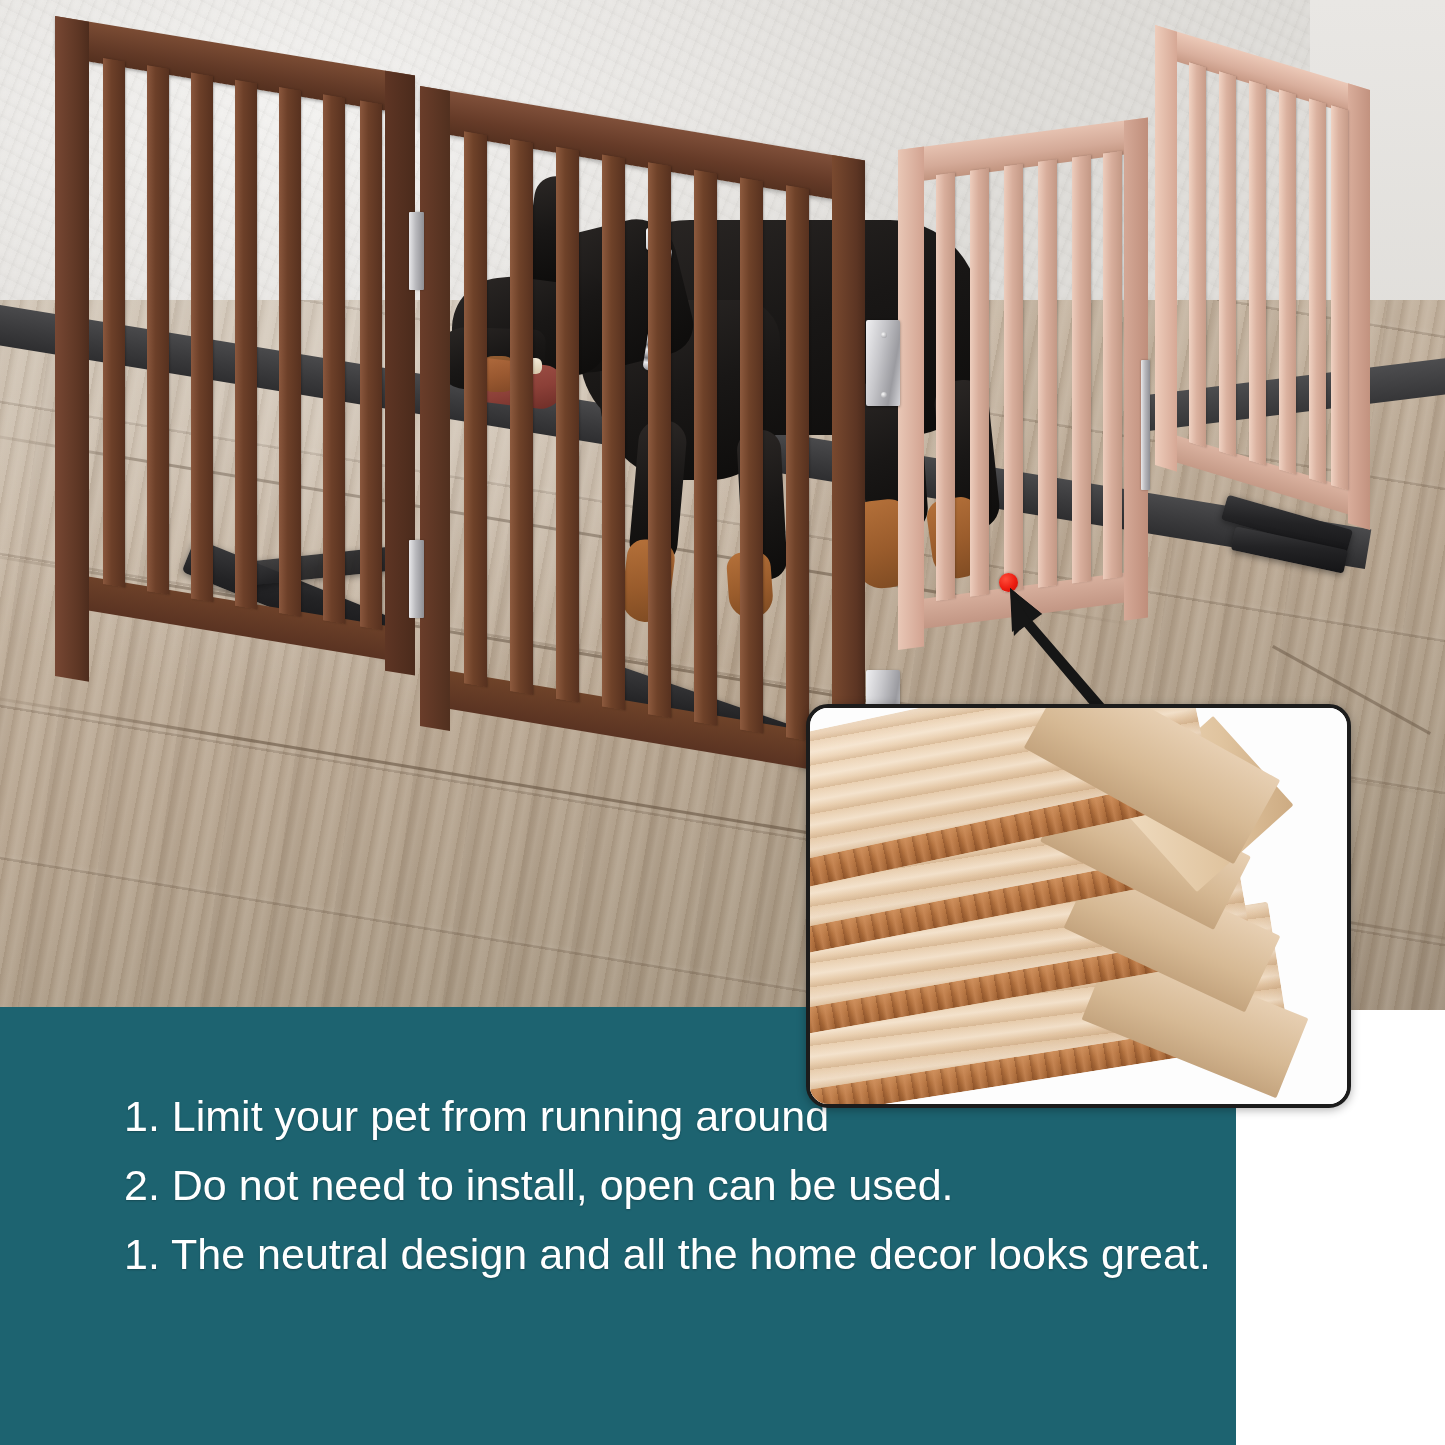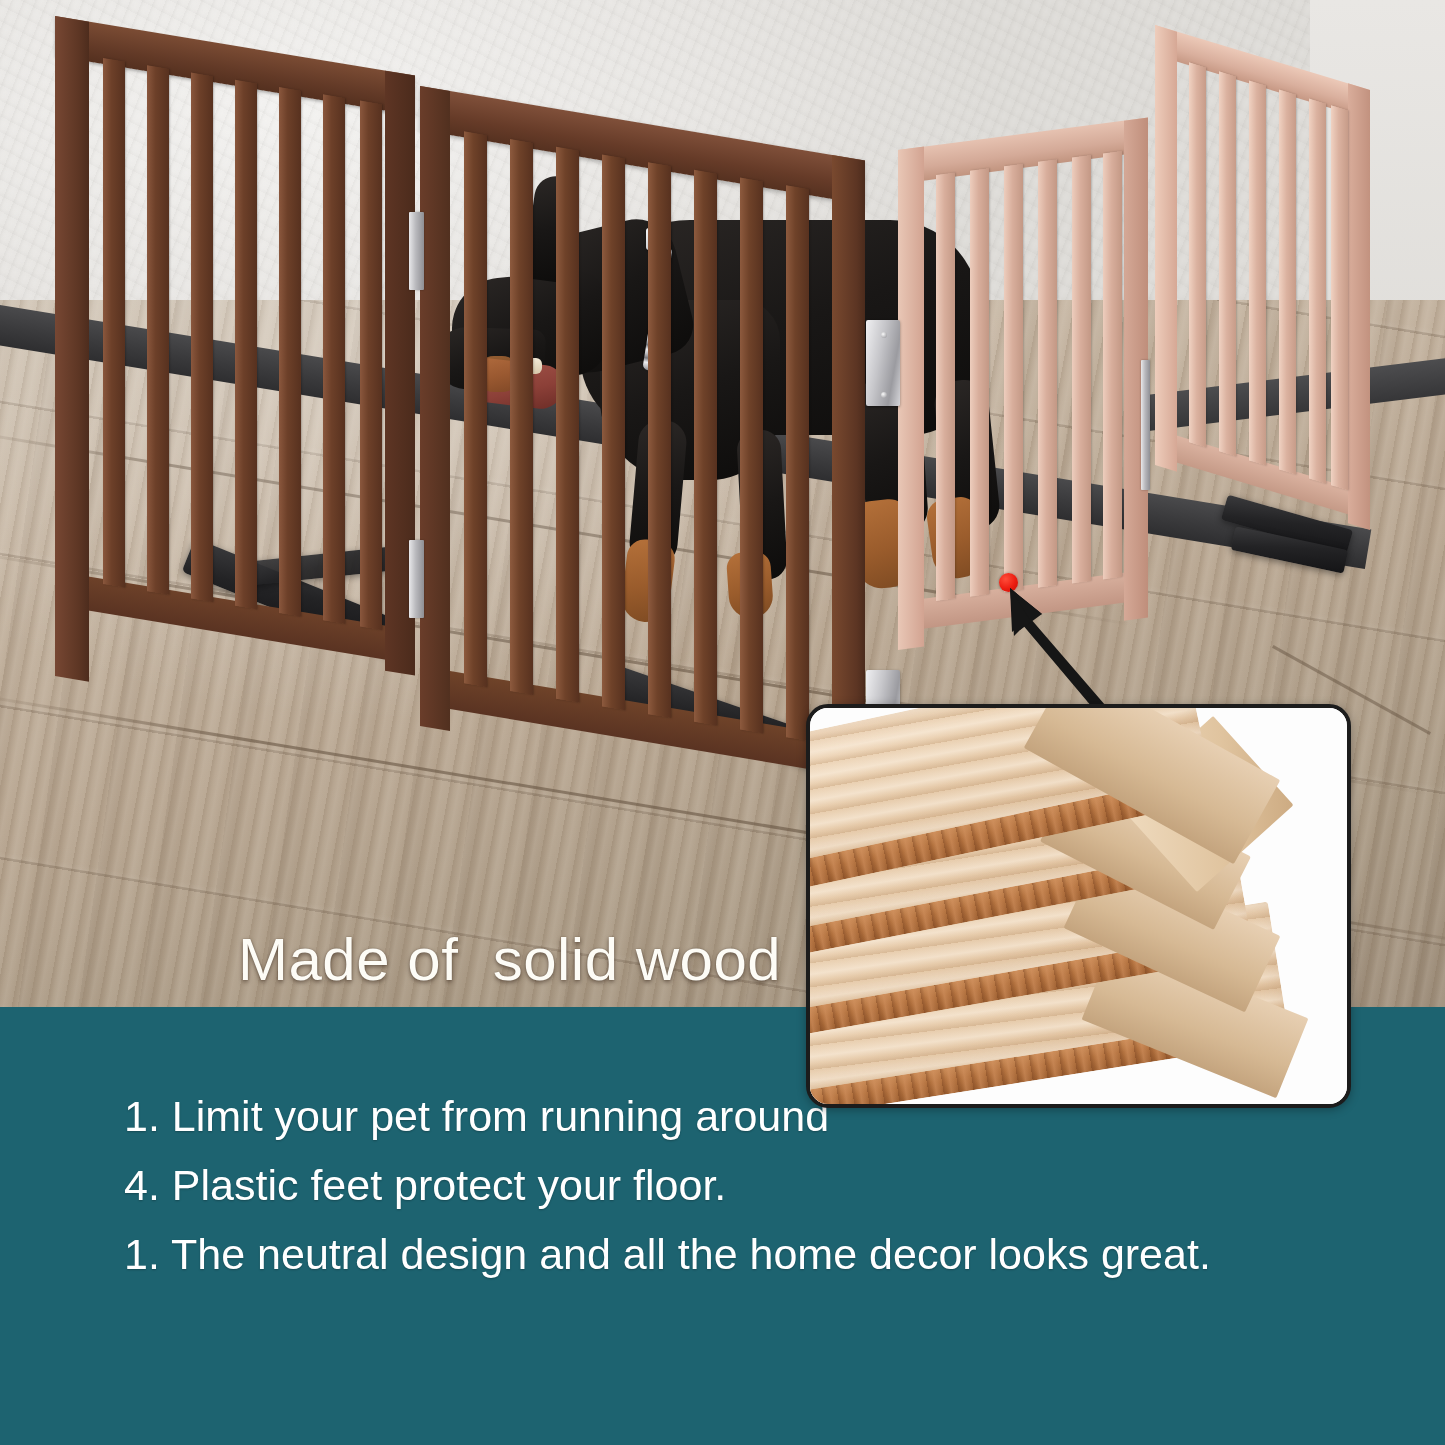--- a/index.html
+++ b/index.html
@@ -331,22 +331,23 @@
   .board-side {
     position: absolute;
     background: linear-gradient(180deg, #e7cfb2 0%, #d6b994 60%, #c4a47e 100%);
     border-radius: 2px;
   }
 
   
   #teal {
     position: absolute;
     left: 0; top: 1007px;
-    width: 1445px; height: 438px;
+    width: 1216px; height: 438px;
     background: #1d6370;
+    padding-left: 20px;
   }
   #bullets {
     position: absolute;
     left: 124px; top: 88px;
     width: 1250px;
   }
   .bullet {
     color: #ffffff;
     font-size: 43px;
     line-height: 1;
@@ -493,21 +494,20 @@
 
     </div>
 
     <div id="reddot"></div>
     <svg id="arrow-svg" width="145" height="150" viewBox="0 0 145 150">
       <path d="M 128 140 L 40 38 L 52 34 L 20 8 L 22 52 L 32 44 L 118 146 Z" fill="#161616"></path>
       <path d="M 20 8 L 52 34 L 30 50 Z" fill="#161616"></path>
       <path d="M 20 8 L 24 56 L 40 40 Z" fill="#161616"></path>
     </svg>
 
-    <div id="headline">Made of  solid wood</div>
 
   </div>
 
   <div id="inset">
     <div class="inset-bg"></div>
 
     <div class="board" style="left:-30px; top:232px; width:500px; height:118px; transform:rotate(-9deg); z-index:1;">
       <div class="board-face"></div>
       <div class="board-edge" style="left:0; bottom:-22px; width:100%; height:26px;"></div>
     </div>
@@ -539,18 +539,18 @@
       <div class="board-side" style="inset:0;"></div>
     </div>
     <div class="board" style="left:330px; top:36px; width:130px; height:120px; transform:rotate(-42deg); z-index:3;">
       <div class="board-side" style="inset:0; background:linear-gradient(130deg,#f0dcc0 0%,#e0c49f 60%,#cdab82 100%);"></div>
     </div>
   </div>
 
   <div id="teal">
     <div id="bullets">
       <div class="bullet">1. Limit your pet from running around</div>
-      <div class="bullet">4. Plastic feet protect your floor.</div>
+      <div class="bullet">2. Do not need to install, open can be used.</div>
       <div class="bullet">1. The neutral design and all the home decor looks great.</div>
     </div>
   </div>
 
 </div>
 
 </body></html>

